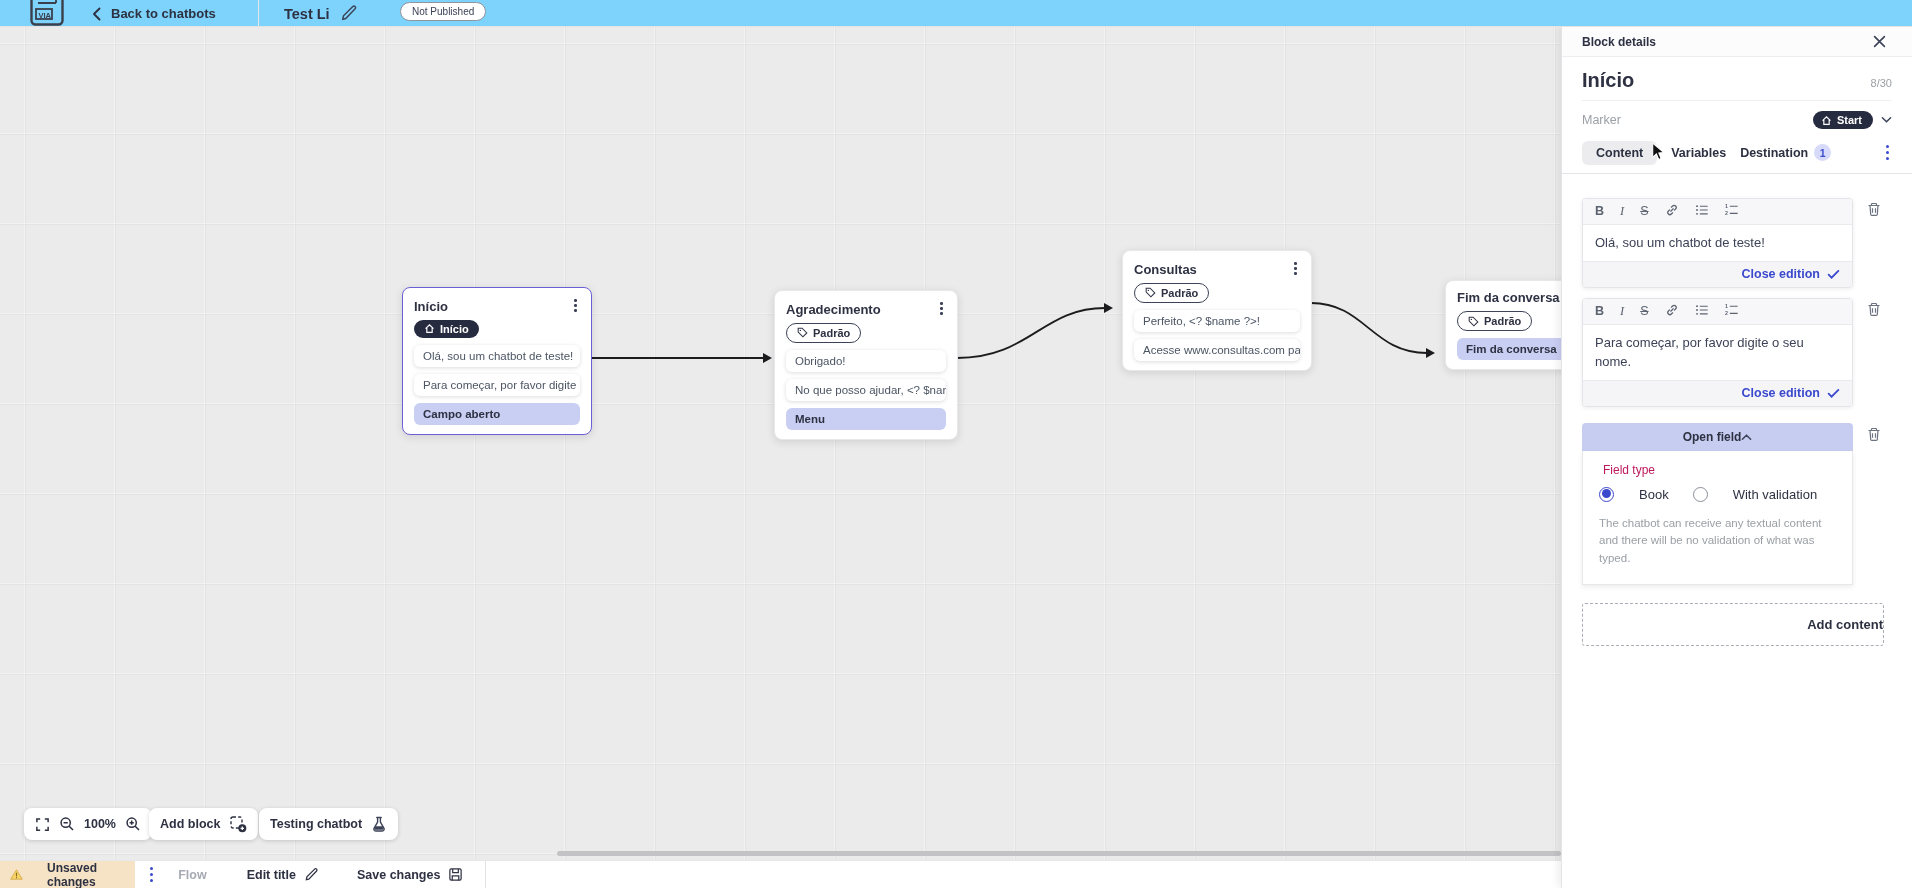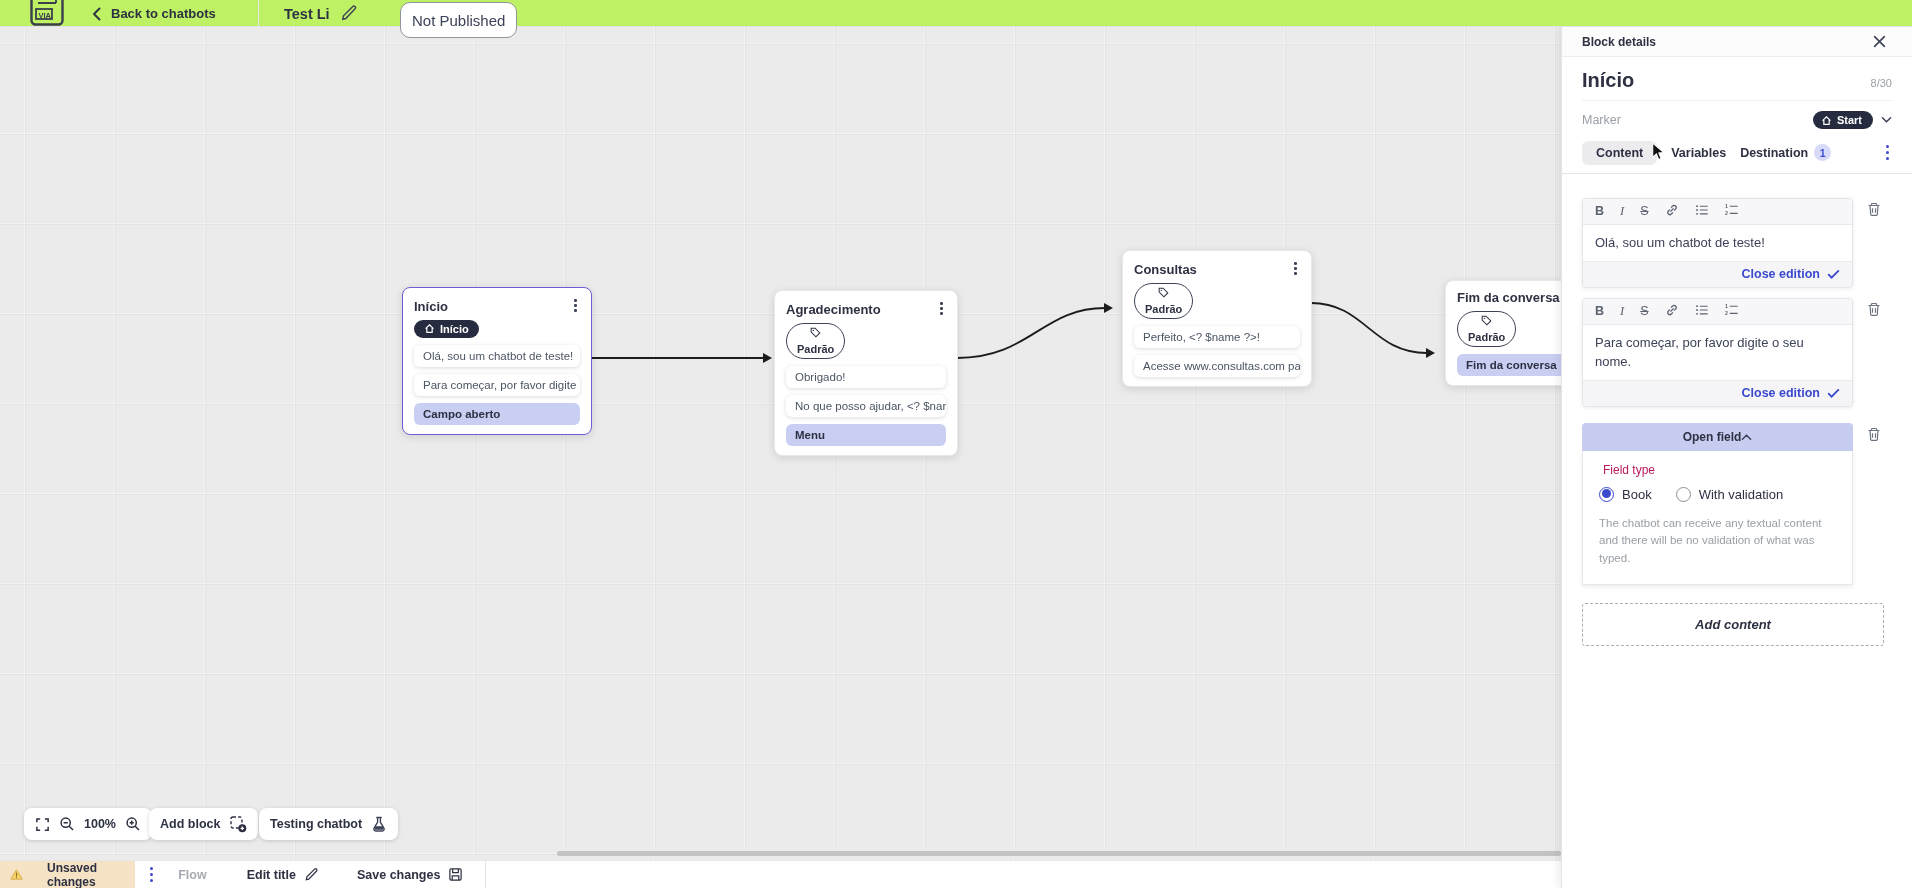--- a/index.html
+++ b/index.html
@@ -1,26 +1,26 @@
 <!DOCTYPE html>
 <html><head>
 <meta charset="utf-8">
 <style>
   * { margin:0; padding:0; box-sizing:border-box; }
   html,body { width:1912px; height:888px; overflow:hidden; font-family:"Liberation Sans", sans-serif; background:#fff; }
 
   
-  #header { position:absolute; left:0; top:0; width:1912px; height:27px; background:#bef264; border-bottom:1px solid #e3e3e6; z-index:40; }
+  #header { position:absolute; left:0; top:0; width:1912px; height:27px; background:#7dd3fc; border-bottom:1px solid #e3e3e6; z-index:40; }
   .logo { position:absolute; left:30px; top:-8px; width:34px; height:34px; }
   .back-btn { position:absolute; left:92px; top:0; height:27px; display:flex; align-items:center; gap:10px; cursor:pointer; }
   .back-btn span { font-size:13px; font-weight:700; color:#2d3142; }
   .hdr-divider { position:absolute; left:258px; top:0; width:1px; height:27px; background:#e6e6e9; }
   .doc-title { position:absolute; left:284px; top:0; height:27px; display:flex; align-items:center; font-size:14.5px; font-weight:700; color:#2d3142; }
   .pencil-btn { position:absolute; left:340px; top:4px; width:18px; height:18px; cursor:pointer; }
-  .status-pill { position:absolute; left:400px; top:2px; height:36px; border:1px solid #8f949d; border-radius:10px; padding:0 11px; display:flex; align-items:center; font-size:15px; color:#3c4257; background:#fff; }
+  .status-pill { position:absolute; left:400px; top:2px; height:19px; border:1px solid #8f949d; border-radius:10px; padding:0 11px; display:flex; align-items:center; font-size:10px; color:#3c4257; background:#fff; }
   .hdr-tabs { position:absolute; left:1561px; top:0; width:351px; height:27px; border-bottom:1px solid #d9d9dd; }
   .hdr-tab { position:absolute; top:0; height:26px; display:flex; align-items:center; font-size:13px; font-weight:700; color:#2d3142; cursor:pointer; }
   .hdr-tab.active { color:#3b49cc; }
   .hdr-tab-underline { position:absolute; left:162px; bottom:-1px; width:73px; height:3px; background:#3b49cc; }
 
   
   #canvas { position:absolute; left:0; top:27px; width:1561px; height:861px;
     background-color:#ebebeb;
     background-image:linear-gradient(rgba(255,255,255,.55) 1px, transparent 1px),linear-gradient(90deg, rgba(255,255,255,.55) 1px, transparent 1px),linear-gradient(rgba(0,0,0,.035) 2px, transparent 2px),linear-gradient(90deg, rgba(0,0,0,.035) 2px, transparent 2px);
     background-size:90px 90px; background-position:24px 16px; }
@@ -28,21 +28,21 @@
 
   .fblock { position:absolute; background:#fff; border:1px solid #e7e7ec; border-radius:8px; box-shadow:0 2px 8px rgba(0,0,0,.12); padding:9px 11px; z-index:5; }
   .fblock.selected { border:1.6px solid #6b5fd8; }
   .fb-head { display:flex; justify-content:space-between; align-items:flex-end; }
   .fb-title { font-size:13px; font-weight:700; color:#2d3142; }
   .vdots { display:flex; flex-direction:column; gap:2.5px; padding:2px 3px; cursor:pointer; }
   .vdots i { width:2.6px; height:2.6px; border-radius:50%; background:#3c4257; }
   .vdots.blue i { width:3.2px; height:3.2px; background:#3b49cc; }
   .fb-badge { display:inline-flex; align-items:center; gap:5px; margin-top:6px; border-radius:999px; padding:3px 10px; font-size:11px; font-weight:700; }
   .fb-badge.dark { background:#272b3f; color:#fff; }
-  .fb-badge.outline { background:#fff; border:1.4px solid #3c4257; color:#2d3142;flex-direction:column; }
+  .fb-badge.outline { background:#fff; border:1.4px solid #3c4257; color:#2d3142; }
   .fb-row { margin-top:7px; background:#fff; border-radius:6px; padding:4px 9px; font-size:11.5px; color:#4b5563; box-shadow:0 1px 4px rgba(0,0,0,.14); white-space:nowrap; overflow:hidden; height:22px; line-height:14px; cursor:pointer; }
   .fb-row.hl { background:#c9cef3; color:#2d3142; font-weight:700; box-shadow:none; }
 
   
   .cv-card { position:absolute; background:#fff; border-radius:8px; box-shadow:0 1px 4px rgba(0,0,0,.16); height:32px; display:flex; align-items:center; gap:9px; padding:0 11px; z-index:6; }
   .cv-card .lbl { font-size:12.5px; font-weight:700; color:#2d3142; }
   .icon-btn { display:flex; align-items:center; cursor:pointer; }
   #hscroll { position:absolute; left:557px; top:824px; width:1004px; height:5px; border-radius:3px; background:#c3c3c6; z-index:6; cursor:pointer; }
 
   
@@ -81,26 +81,26 @@
   .ed-footer span { font-size:12.5px; font-weight:700; color:#3b49cc; }
   .trash-col { width:26px; padding-top:3px; }
 
   .of-row { display:flex; gap:13px; margin-top:16px; }
   .of-card { flex:1; }
   .of-header { background:#c7ccf1; border-radius:4px 4px 0 0; padding:6px 12px; height:28px; display:flex; align-items:center; justify-content:center; cursor:pointer; }
   .of-header span { font-size:12px; font-weight:700; color:#2d3142; }
   .of-body { border:1px solid #e8e8ec; border-top:none; box-shadow:0 2px 5px rgba(0,0,0,.08); padding:12px 16px 16px 16px; background:#fff; }
   .ft-label { font-size:12px; color:#be185d; margin:0 0 10px 4px; }
   .radios { display:flex; align-items:center; gap:24px; }
-  .radio-opt { display:flex; align-items:center; gap:8px; cursor:pointer; font-size:13px; color:#2d3142; }
+  .radio-opt { display:flex; align-items:center; gap:25px; cursor:pointer; font-size:13px; color:#2d3142; }
   .rdot { width:15px; height:15px; border-radius:50%; border:1.5px solid #8a8f98; background:#fff; position:relative; }
   .rdot.sel { border-color:#3b49cc; }
   .rdot.sel::after { content:""; position:absolute; left:1.5px; top:1.5px; width:9px; height:9px; border-radius:50%; background:#3b49cc; }
   .ft-desc { margin-top:13px; font-size:11.5px; color:#9aa0a6; line-height:1.55; }
-  .add-content { margin-top:18px; width:calc(100% - 8px); border:1.4px dashed #a9adb5; border-radius:3px; padding:13px 0; text-align:center; font-size:13px; font-weight:700; color:#2d3142; background:transparent; cursor:pointer; font-family:"Liberation Sans", sans-serif;font-style:italic; }
+  .add-content { margin-top:18px; width:calc(100% - 8px); border:1.4px dashed #a9adb5; border-radius:3px; padding:13px 0; text-align:right; font-size:13px; font-weight:700; color:#2d3142; background:transparent; cursor:pointer; font-family:"Liberation Sans", sans-serif; }
 </style>
 </head>
 <body>
 
 <div id="header">
   <svg class="logo" viewBox="0 0 34 34">
     <rect x="1.5" y="1.5" width="31" height="31" rx="4" fill="none" stroke="#3a3f4b" stroke-width="2.4"></rect>
     <path d="M8 11h18M26 5v6" stroke="#3a3f4b" stroke-width="1.8" fill="none"></path>
     <rect x="6" y="17" width="16" height="10" fill="none" stroke="#3a3f4b" stroke-width="1.8"></rect>
     <text x="8.5" y="25.5" font-size="7.5" font-weight="bold" fill="#3a3f4b">VIA</text>

